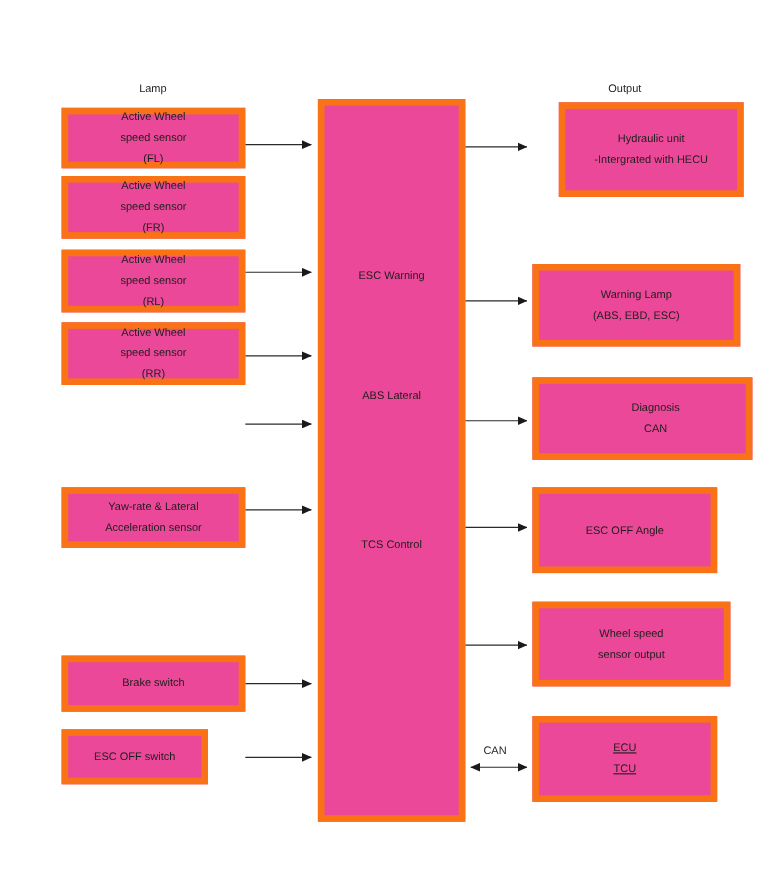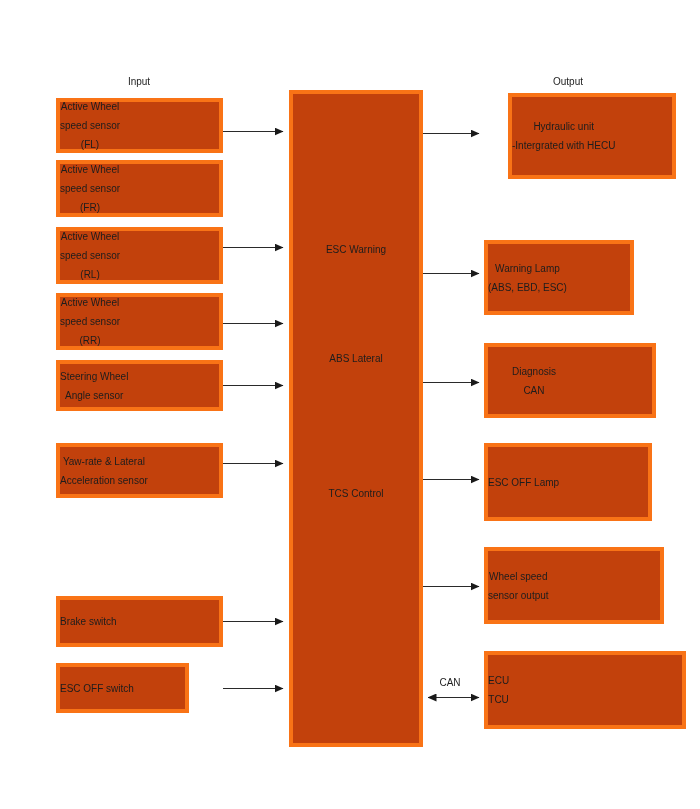--- a/index.html
+++ b/index.html
@@ -15,25 +15,25 @@
   .col-label {
     position: absolute;
     font-size: 10px;
     line-height: 12px;
     text-align: center;
     white-space: pre-line;
   }
   .box {
     position: absolute;
     box-sizing: border-box;
-    border: 4px solid #f97316;
-    background: #c2410c;
+    border: 6px solid #f97316;
+    background: #ec4899;
     display: flex;
     align-items: center;
-    justify-content: flex-start;
+    justify-content: center;
     text-align: center;
   }
   .box-text {
     font-size: 10px;
     line-height: 19px;
     white-space: pre-line;
   }
   .hecu-fn {
     position: absolute;
     left: 0;
@@ -79,21 +79,21 @@
       <line x1="223" y1="688.5" x2="283" y2="688.5" marker-end="url(#ahR)"></line>
       <line x1="423" y1="133.5" x2="479" y2="133.5" marker-end="url(#ahR)"></line>
       <line x1="423" y1="273.5" x2="479" y2="273.5" marker-end="url(#ahR)"></line>
       <line x1="423" y1="382.5" x2="479" y2="382.5" marker-end="url(#ahR)"></line>
       <line x1="423" y1="479.5" x2="479" y2="479.5" marker-end="url(#ahR)"></line>
       <line x1="423" y1="586.5" x2="479" y2="586.5" marker-end="url(#ahR)"></line>
       <line x1="428" y1="697.5" x2="479" y2="697.5" marker-start="url(#ahL)" marker-end="url(#ahR)"></line>
     </g>
   </svg>
 
-  <div class="col-label" style="left:56px; top:76px; width:166px;">Input</div>
+  <div class="col-label" style="left:56px; top:76px; width:166px;">Lamp</div>
   <div class="col-label" style="left:289px; top:89px; width:134px;margin-top:12px;">ESC HECU</div>
   <div class="col-label" style="left:484px; top:76px; width:168px;text-align:center;">Output</div>
 
   <div class="box" style="left:56px; top:98px;  width:167px; height:55px;">
     <span class="box-text">Active Wheel
 speed sensor
 (FL)</span>
   </div>
   <div class="box" style="left:56px; top:160px; width:167px; height:57px;">
     <span class="box-text">Active Wheel
@@ -103,24 +103,20 @@
   <div class="box" style="left:56px; top:227px; width:167px; height:57px;">
     <span class="box-text">Active Wheel
 speed sensor
 (RL)</span>
   </div>
   <div class="box" style="left:56px; top:293px; width:167px; height:57px;">
     <span class="box-text">Active Wheel
 speed sensor
 (RR)</span>
   </div>
-  <div class="box" style="left:56px; top:360px; width:167px; height:51px;">
-    <span class="box-text">Steering Wheel
-Angle sensor</span>
-  </div>
   <div class="box" style="left:56px; top:443px; width:167px; height:55px;">
     <span class="box-text">Yaw-rate &amp; Lateral
 Acceleration sensor</span>
   </div>
   <div class="box" style="left:56px; top:596px; width:167px; height:51px;">
     <span class="box-text">Brake switch</span>
   </div>
   <div class="box" style="left:56px; top:663px; width:133px; height:50px;">
     <span class="box-text">ESC OFF switch</span>
   </div>
@@ -128,35 +124,35 @@
   <div class="box" style="left:289px; top:90px; width:134px; height:657px;">
     <span class="hecu-fn" style="top:150px;">ESC Warning</span>
     <span class="hecu-fn" style="top:259px;">ABS Lateral</span>
     <span class="hecu-fn" style="top:346px;margin-top:48px;">TCS Control</span>
   </div>
 
   <div class="box" style="left:484px; top:93px;  width:168px; height:86px;margin-left:24px;">
     <span class="box-text">Hydraulic unit
 -Intergrated with HECU</span>
   </div>
-  <div class="box" style="left:484px; top:240px; width:150px; height:75px;">
+  <div class="box" style="left:484px; top:240px; width:189px; height:75px;">
     <span class="box-text">Warning Lamp
 (ABS, EBD, ESC)</span>
   </div>
-  <div class="box" style="left:484px; top:343px; width:172px; height:75px;padding-left:24px;">
+  <div class="box" style="left:484px; top:343px; width:200px; height:75px;padding-left:24px;">
     <span class="box-text">Diagnosis
 CAN</span>
   </div>
   <div class="box" style="left:484px; top:443px; width:168px; height:78px;">
-    <span class="box-text">ESC OFF Lamp</span>
+    <span class="box-text">ESC OFF Angle</span>
   </div>
   <div class="box" style="left:484px; top:547px; width:180px; height:77px;">
     <span class="box-text">Wheel speed
 sensor output</span>
   </div>
-  <div class="box" style="left:484px; top:651px; width:202px; height:78px;">
+  <div class="box" style="left:484px; top:651px; width:168px; height:78px;text-decoration:underline;">
     <span class="box-text">ECU
 TCU</span>
   </div>
 
   <div class="bus-label" style="left:429px; top:677px; width:42px;">CAN</div>
 
 </div>
 
 </body></html>

